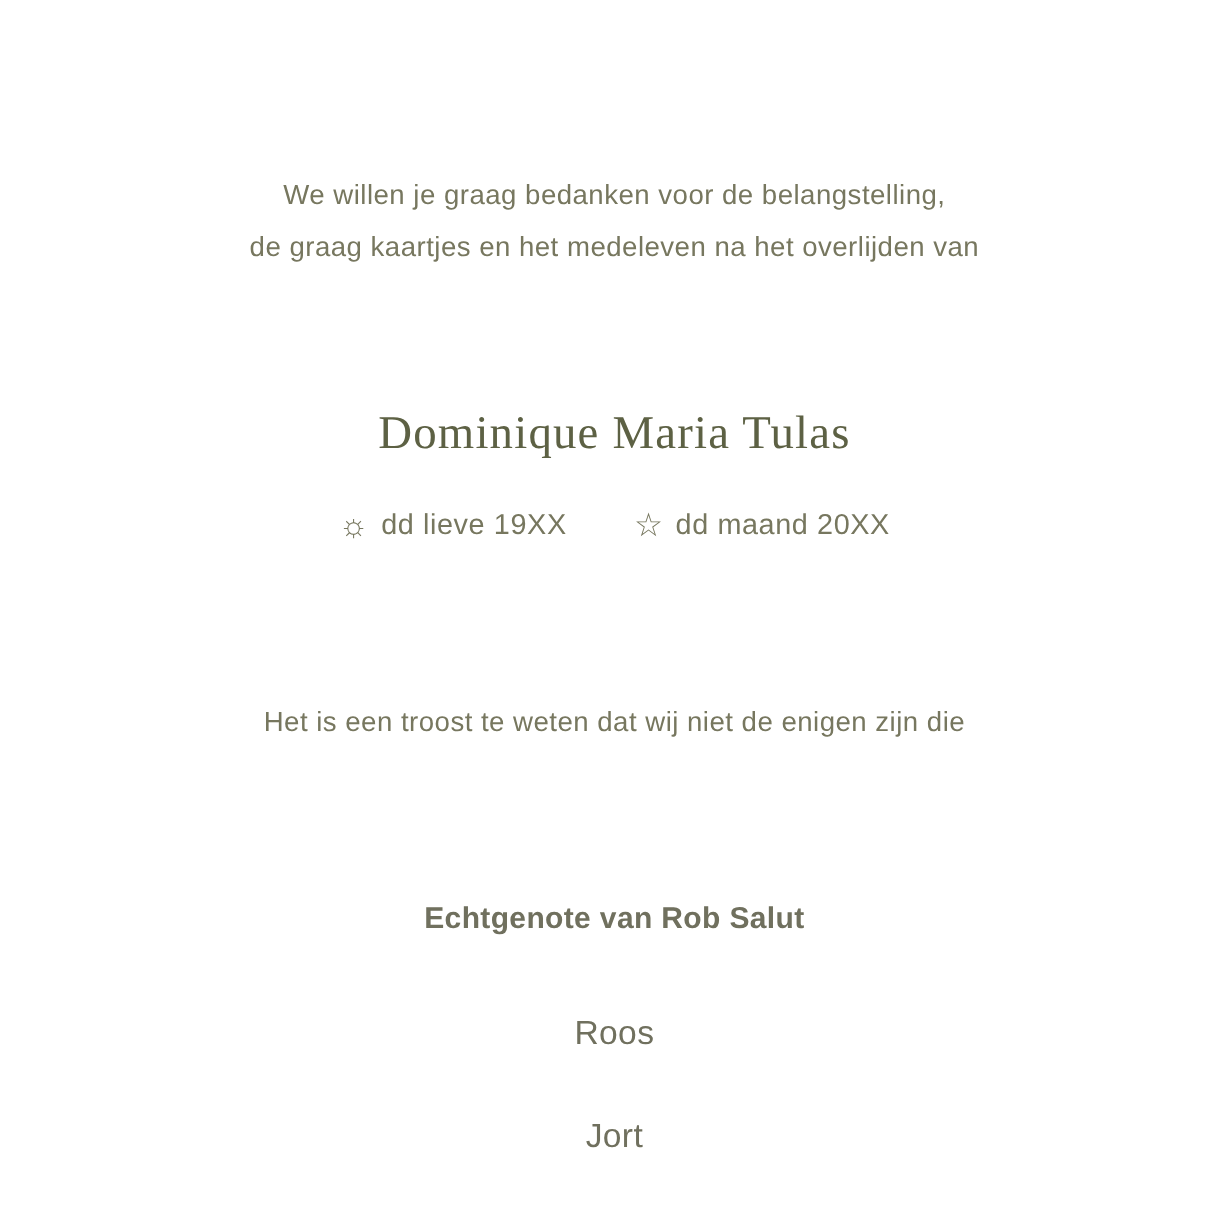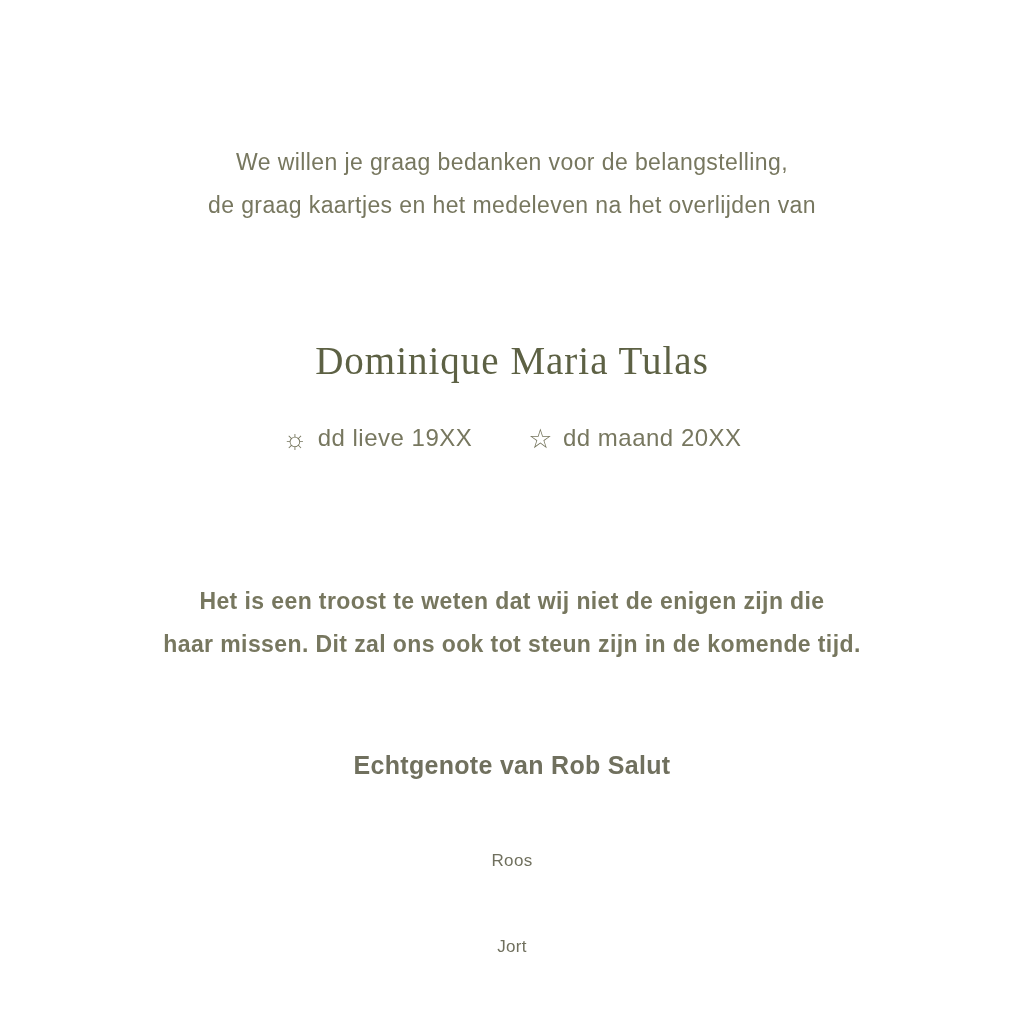--- a/index.html
+++ b/index.html
@@ -60,37 +60,37 @@
   }
   .date-symbol {
     font-size: 27px;
     line-height: 1;
     font-family: "DejaVu Sans", sans-serif;
   }
   .comfort {
     top: 580px;
     color: var(--color-body, #77775f);
     font-size: 23px;
-    font-weight: 700;
+    font-weight: 400;
     letter-spacing: 0.4px;
     line-height: 43px;
   }
   .spouse {
     top: 750px;
     margin: 0;
     color: var(--color-family, #70705e);
     font-size: 25px;
     font-weight: 700;
     letter-spacing: 0.3px;
     line-height: 30px;
   }
   .child {
     margin: 0;
     color: var(--color-family, #70705e);
-    font-size: 17px;
+    font-size: 28px;
     font-weight: 400;
     letter-spacing: 0.3px;
     line-height: 30px;
   }
   .child-roos { top: 846px; }
   .child-jort { top: 894px; margin-top: 38px; }
 </style>
 </head>
 <body>
 
@@ -109,21 +109,20 @@
       <span>dd lieve 19XX</span>
     </span>
     <span class="date-group">
       <span class="date-symbol">☆</span>
       <span>dd maand 20XX</span>
     </span>
   </div>
 
   <div class="centered comfort">
     <p>Het is een troost te weten dat wij niet de enigen zijn die</p>
-    <p>haar missen. Dit zal ons ook tot steun zijn in de komende tijd.</p>
   </div>
 
   <p class="centered spouse">Echtgenote van Rob Salut</p>
 
   <p class="centered child child-roos">Roos</p>
   <p class="centered child child-jort">Jort</p>
 
 </div>
 
 </body></html>

